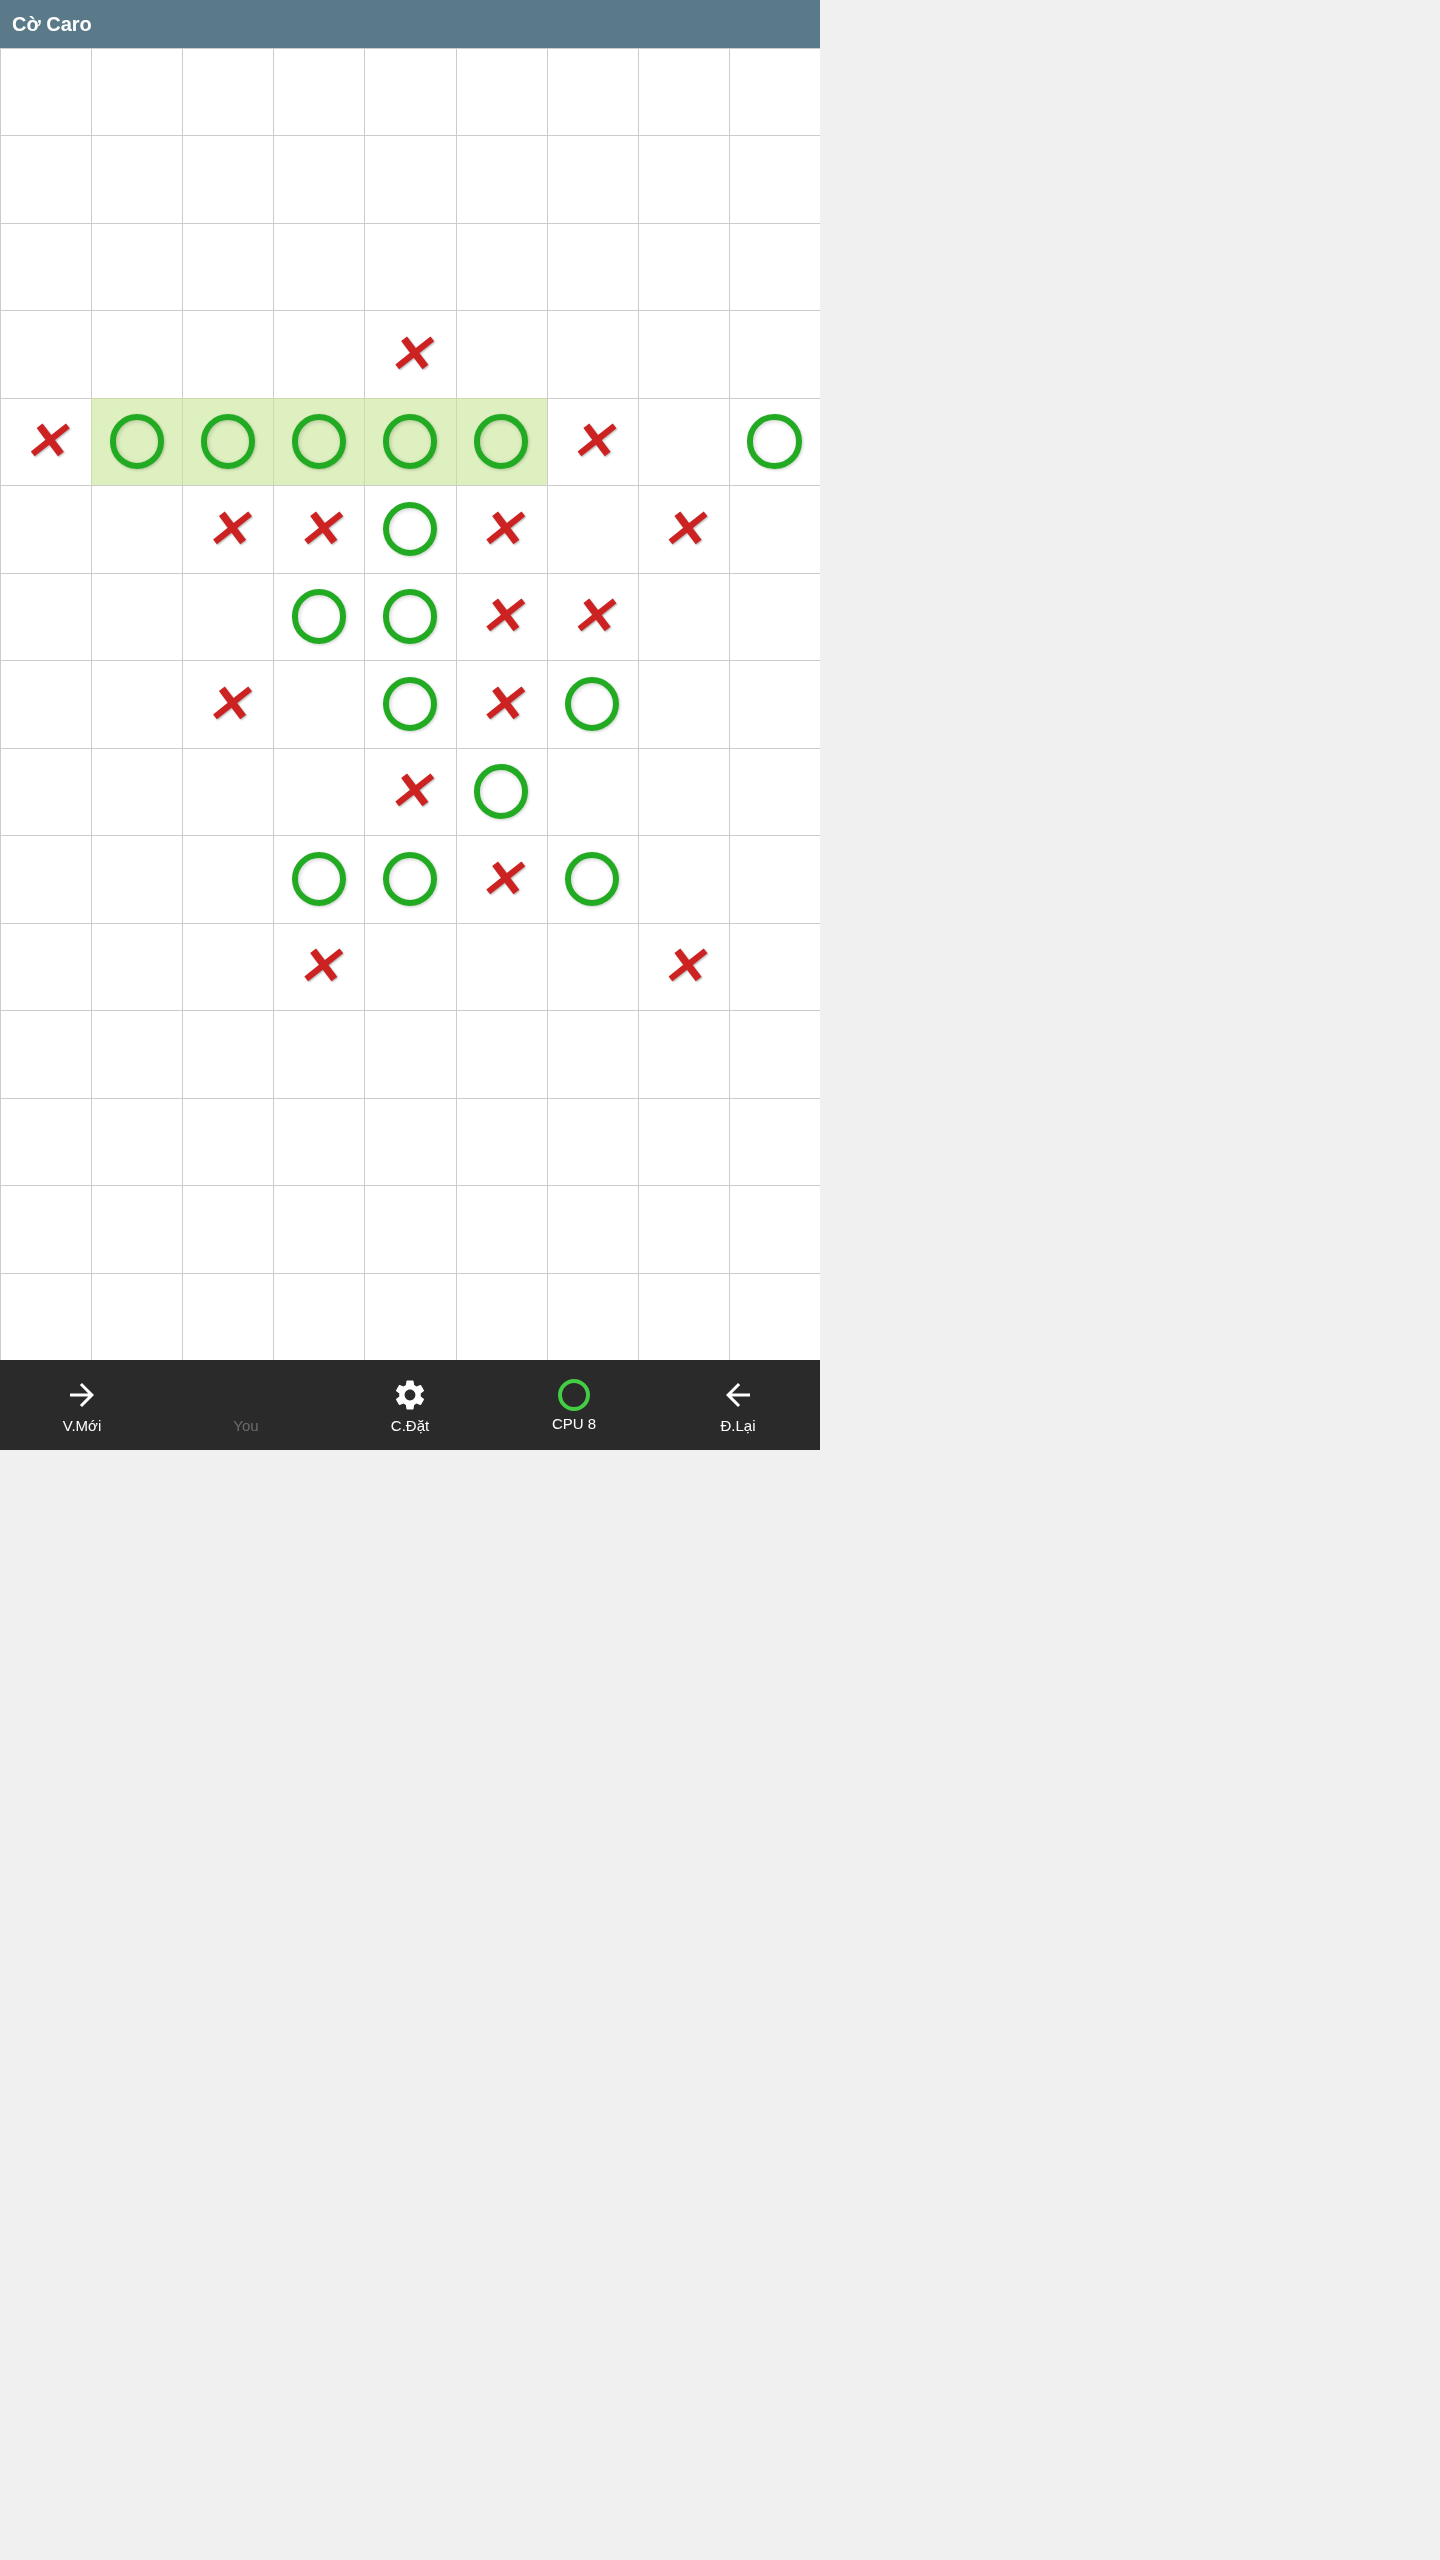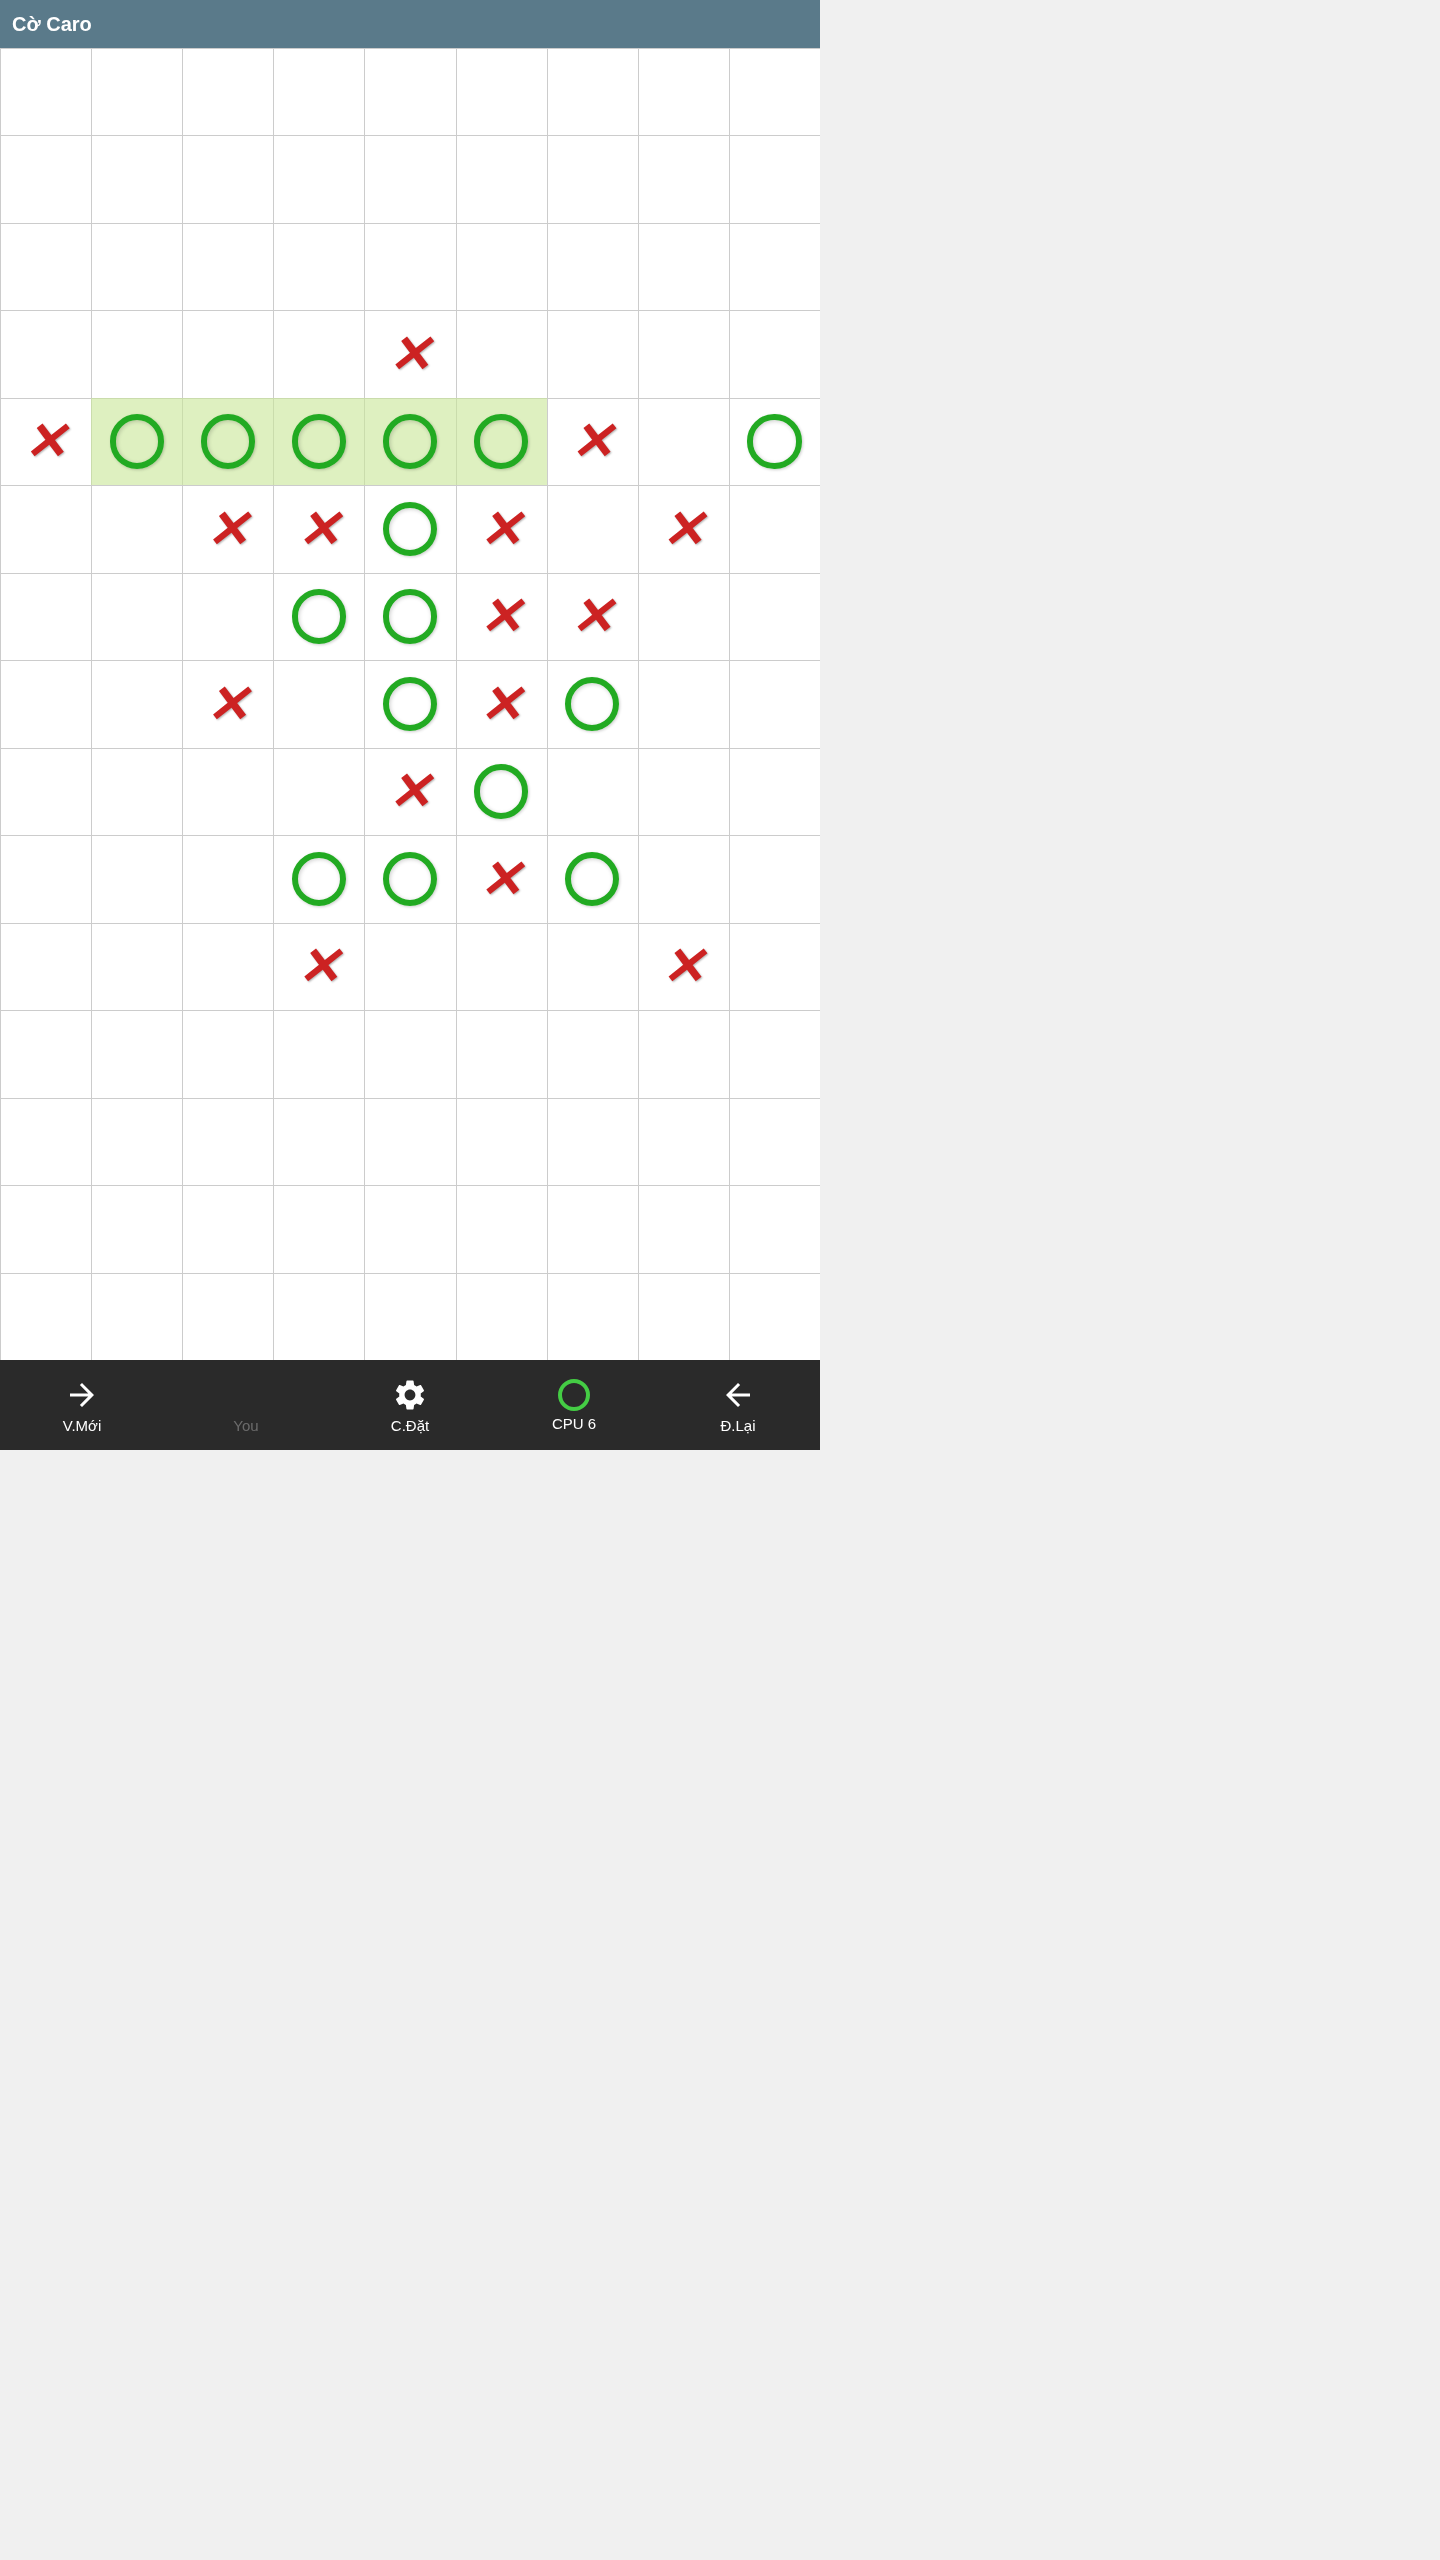--- a/index.html
+++ b/index.html
@@ -279,21 +279,21 @@
     <span style="color:#aaaaaa;">You</span>
   </div>
   <div class="footer-btn">
     <svg class="icon-gear" viewBox="0 0 24 24" xmlns="http://www.w3.org/2000/svg">
       <path d="M19.14,12.94c0.04-0.3,0.06-0.61,0.06-0.94c0-0.32-0.02-0.64-0.07-0.94l2.03-1.58c0.18-0.14,0.23-0.41,0.12-0.61 l-1.92-3.32c-0.12-0.22-0.37-0.29-0.59-0.22l-2.39,0.96c-0.5-0.38-1.03-0.7-1.62-0.94L14.4,2.81c-0.04-0.24-0.24-0.41-0.48-0.41 h-3.84c-0.24,0-0.43,0.17-0.47,0.41L9.25,5.35C8.66,5.59,8.12,5.92,7.63,6.29L5.24,5.33c-0.22-0.08-0.47,0-0.59,0.22L2.74,8.87 C2.62,9.08,2.66,9.34,2.86,9.48l2.03,1.58C4.84,11.36,4.8,11.69,4.8,12s0.02,0.64,0.07,0.94l-2.03,1.58 c-0.18,0.14-0.23,0.41-0.12,0.61l1.92,3.32c0.12,0.22,0.37,0.29,0.59,0.22l2.39-0.96c0.5,0.38,1.03,0.7,1.62,0.94l0.36,2.54 c0.05,0.24,0.24,0.41,0.48,0.41h3.84c0.24,0,0.44-0.17,0.47-0.41l0.36-2.54c0.59-0.24,1.13-0.56,1.62-0.94l2.39,0.96 c0.22,0.08,0.47,0,0.59-0.22l1.92-3.32c0.12-0.22,0.07-0.47-0.12-0.61L19.14,12.94z M12,15.6c-1.98,0-3.6-1.62-3.6-3.6 s1.62-3.6,3.6-3.6s3.6,1.62,3.6,3.6S13.98,15.6,12,15.6z" fill="white"></path>
     </svg>
     <span>C.Đặt</span>
   </div>
   <div class="footer-btn">
     <div class="icon-circle"></div>
-    <span>CPU 6</span>
+    <span>CPU 8</span>
   </div>
   <div class="footer-btn">
     <svg class="icon-arrow-left" viewBox="0 0 24 24" xmlns="http://www.w3.org/2000/svg">
       <path d="M20 11H7.83l5.59-5.59L12 4l-8 8 8 8 1.41-1.41L7.83 13H20v-2z" fill="white"></path>
     </svg>
     <span>Đ.Lại</span>
   </div>
 </div>
 
 </body></html>

